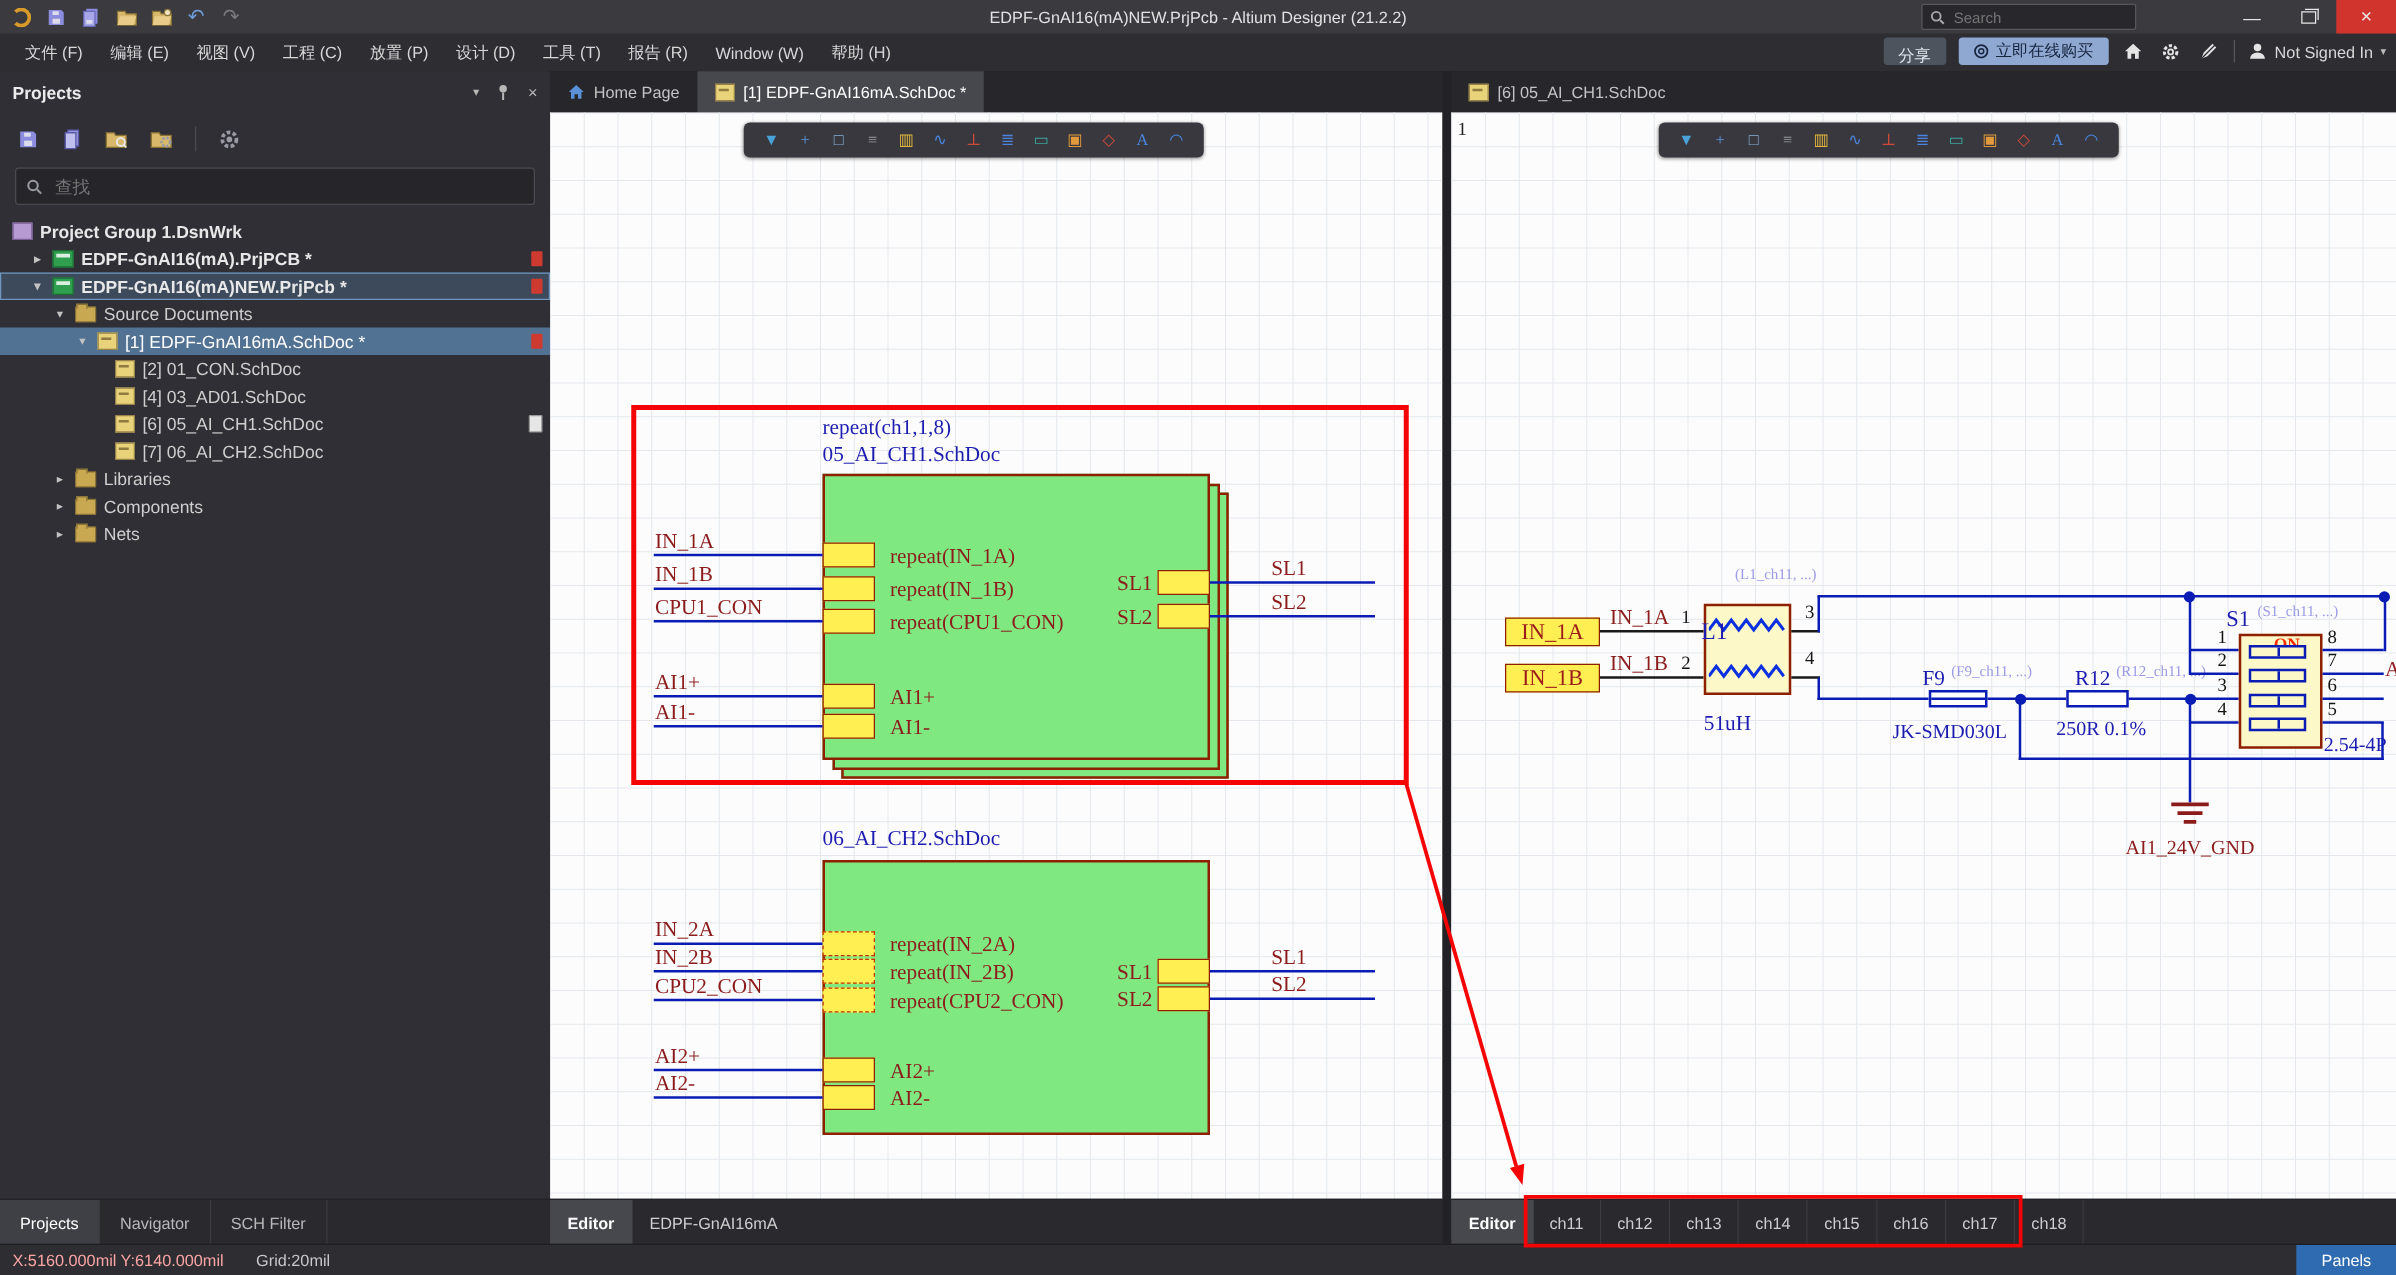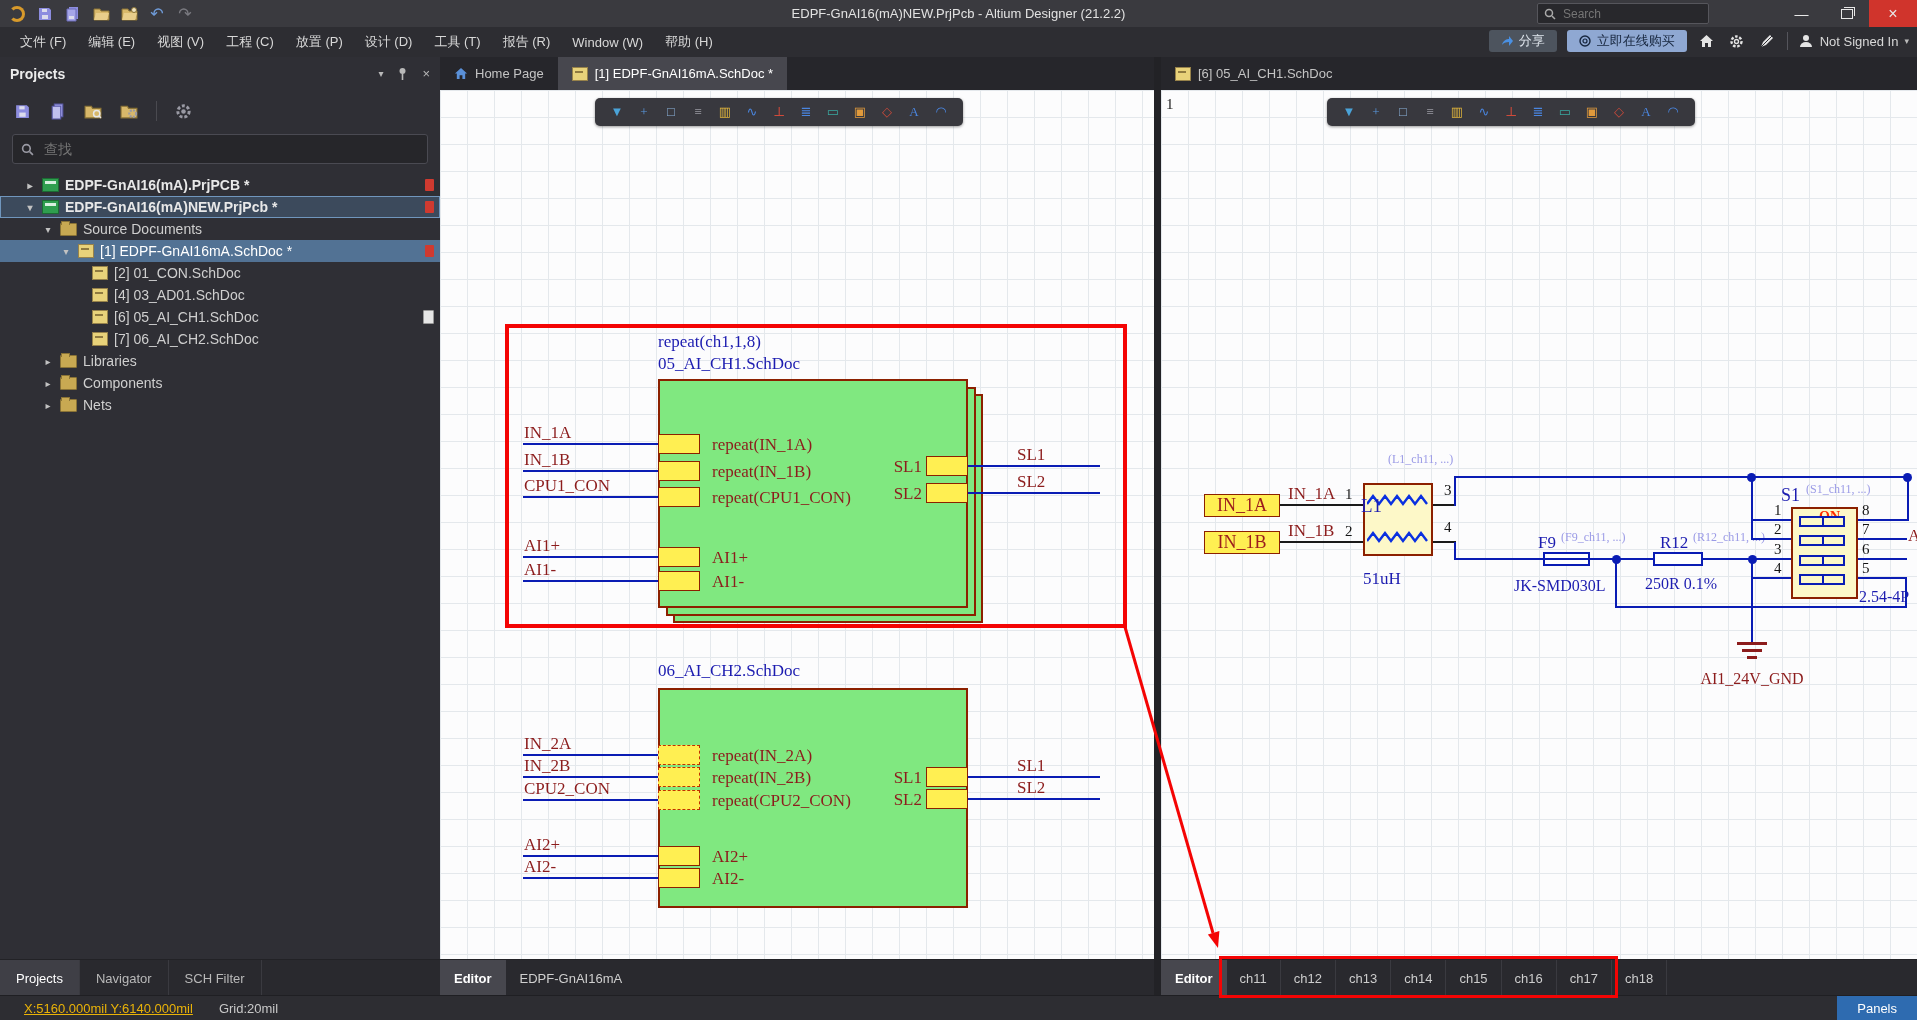--- a/index.html
+++ b/index.html
@@ -20,21 +20,21 @@
   .wbtn{width:45px;height:27px;display:flex;align-items:center;justify-content:center;color:#e8e8e8;font-size:14px;}
   .wbtn.close{width:48px;background:#d0342c;font-size:16px;}
   .restore-glyph{width:10px;height:8px;border:1px solid #e8e8e8;position:relative;}
   .restore-glyph::before{content:"";position:absolute;left:2px;top:-3px;width:10px;height:8px;border:1px solid #e8e8e8;border-bottom:none;border-left:none;}
   
   .menubar{position:absolute;top:27px;left:0;right:0;height:30px;background:#2d2d32;display:flex;align-items:center;border-bottom:1px solid #222226;}
   .menus{display:flex;align-items:center;padding-left:10px;gap:2px;}
   .menu-item{padding:4px 10px;color:#d8d8d8;font-size:13px;white-space:nowrap;}
   .menu-right{position:absolute;right:8px;top:3px;display:flex;align-items:center;gap:10px;}
   .pill{height:22px;display:flex;align-items:center;gap:6px;padding:0 12px;border-radius:3px;font-size:13px;}
-  .pill.share{background:#4d545e;color:#dfe5ec;}
+  .pill.share{background:#4d545e;color:#dfe5ec;flex-direction:column;}
   .pill.buy{background:#8fa8d2;color:#17263e;}
   .hdr-ic{width:20px;height:20px;display:flex;align-items:center;justify-content:center;}
   .vsep{width:1px;height:18px;background:#55555c;}
   .signin{display:flex;align-items:center;gap:6px;color:#d8d8d8;font-size:13px;}
   .caret{font-size:9px;color:#bbb;}
   
   .projects-panel{position:absolute;top:57px;left:0;width:440px;bottom:24px;background:#2f2f35;border-right:1px solid #222226;}
   .left-editor{position:absolute;top:57px;left:440px;width:714px;bottom:24px;background:#26262b;}
   .pane-divider{position:absolute;top:57px;left:1154px;width:7px;bottom:24px;background:#222226;}
   .right-editor{position:absolute;top:57px;left:1161px;right:0;bottom:24px;background:#26262b;}
@@ -109,21 +109,21 @@
   .sw::after{content:"";position:absolute;left:50%;top:0;bottom:0;width:2px;background:#0a1cb4;}
   .gndbar{position:absolute;background:#8c1c1c;height:3px;}
   .anno-rect{position:absolute;border:4px solid #f40404;z-index:40;}
   .anno-rect.thin{border-width:3px;}
   .overlay-svg{position:absolute;left:0;top:0;z-index:45;pointer-events:none;}
   .zone-num{position:absolute;color:#222;font-size:15px;}
   
   svg{display:block;}
   
   .statusbar{position:absolute;bottom:0;left:0;right:0;height:24px;background:#2d2d32;display:flex;align-items:center;border-top:1px solid #1f1f23;}
-  .sb-text{padding-left:24px;color:#eab308;font-size:13px;text-decoration:underline;}
+  .sb-text{padding-left:10px;color:#fca5a5;font-size:13px;}
   .sb-grid{margin-left:26px;color:#c8c8c8;font-size:13px;}
   .sb-panels{margin-left:auto;height:100%;display:flex;align-items:center;padding:0 20px;background:#2e6bb0;color:#fff;font-size:13px;}
 </style>
 </head>
 <body>
 
 <div class="app">
 
   <div class="titlebar">
     <div class="tb-icons">
@@ -283,20 +283,24 @@
         </span>
     </div>
     <div class="panel-search">
       <svg width="13" height="13" viewBox="0 0 12 12">
           <circle cx="5" cy="5" r="3.5" fill="none" stroke="#9a9aa4" stroke-width="1.5"></circle>
           <line x1="8" y1="8" x2="11" y2="11" stroke="#9a9aa4" stroke-width="1.5"></line>
         </svg>
       <input type="text" placeholder="查找" style="">
     </div>
     <div class="tree">
+      <div class="trow lvl0 bold">
+          <span class="i-wrk"></span>
+          <span>Project Group 1.DsnWrk</span>
+        </div>
       <div class="trow lvl1 bold">
           <span class="arrow">▸</span>
           <span class="i-prj"></span>
           <span>EDPF-GnAI16(mA).PrjPCB *</span>
           <span class="badge badge-mod"></span>
         </div>
       <div class="trow lvl1 bold sel-outline">
           <span class="arrow">▾</span>
           <span class="i-prj"></span>
           <span>EDPF-GnAI16(mA)NEW.PrjPcb *</span>

